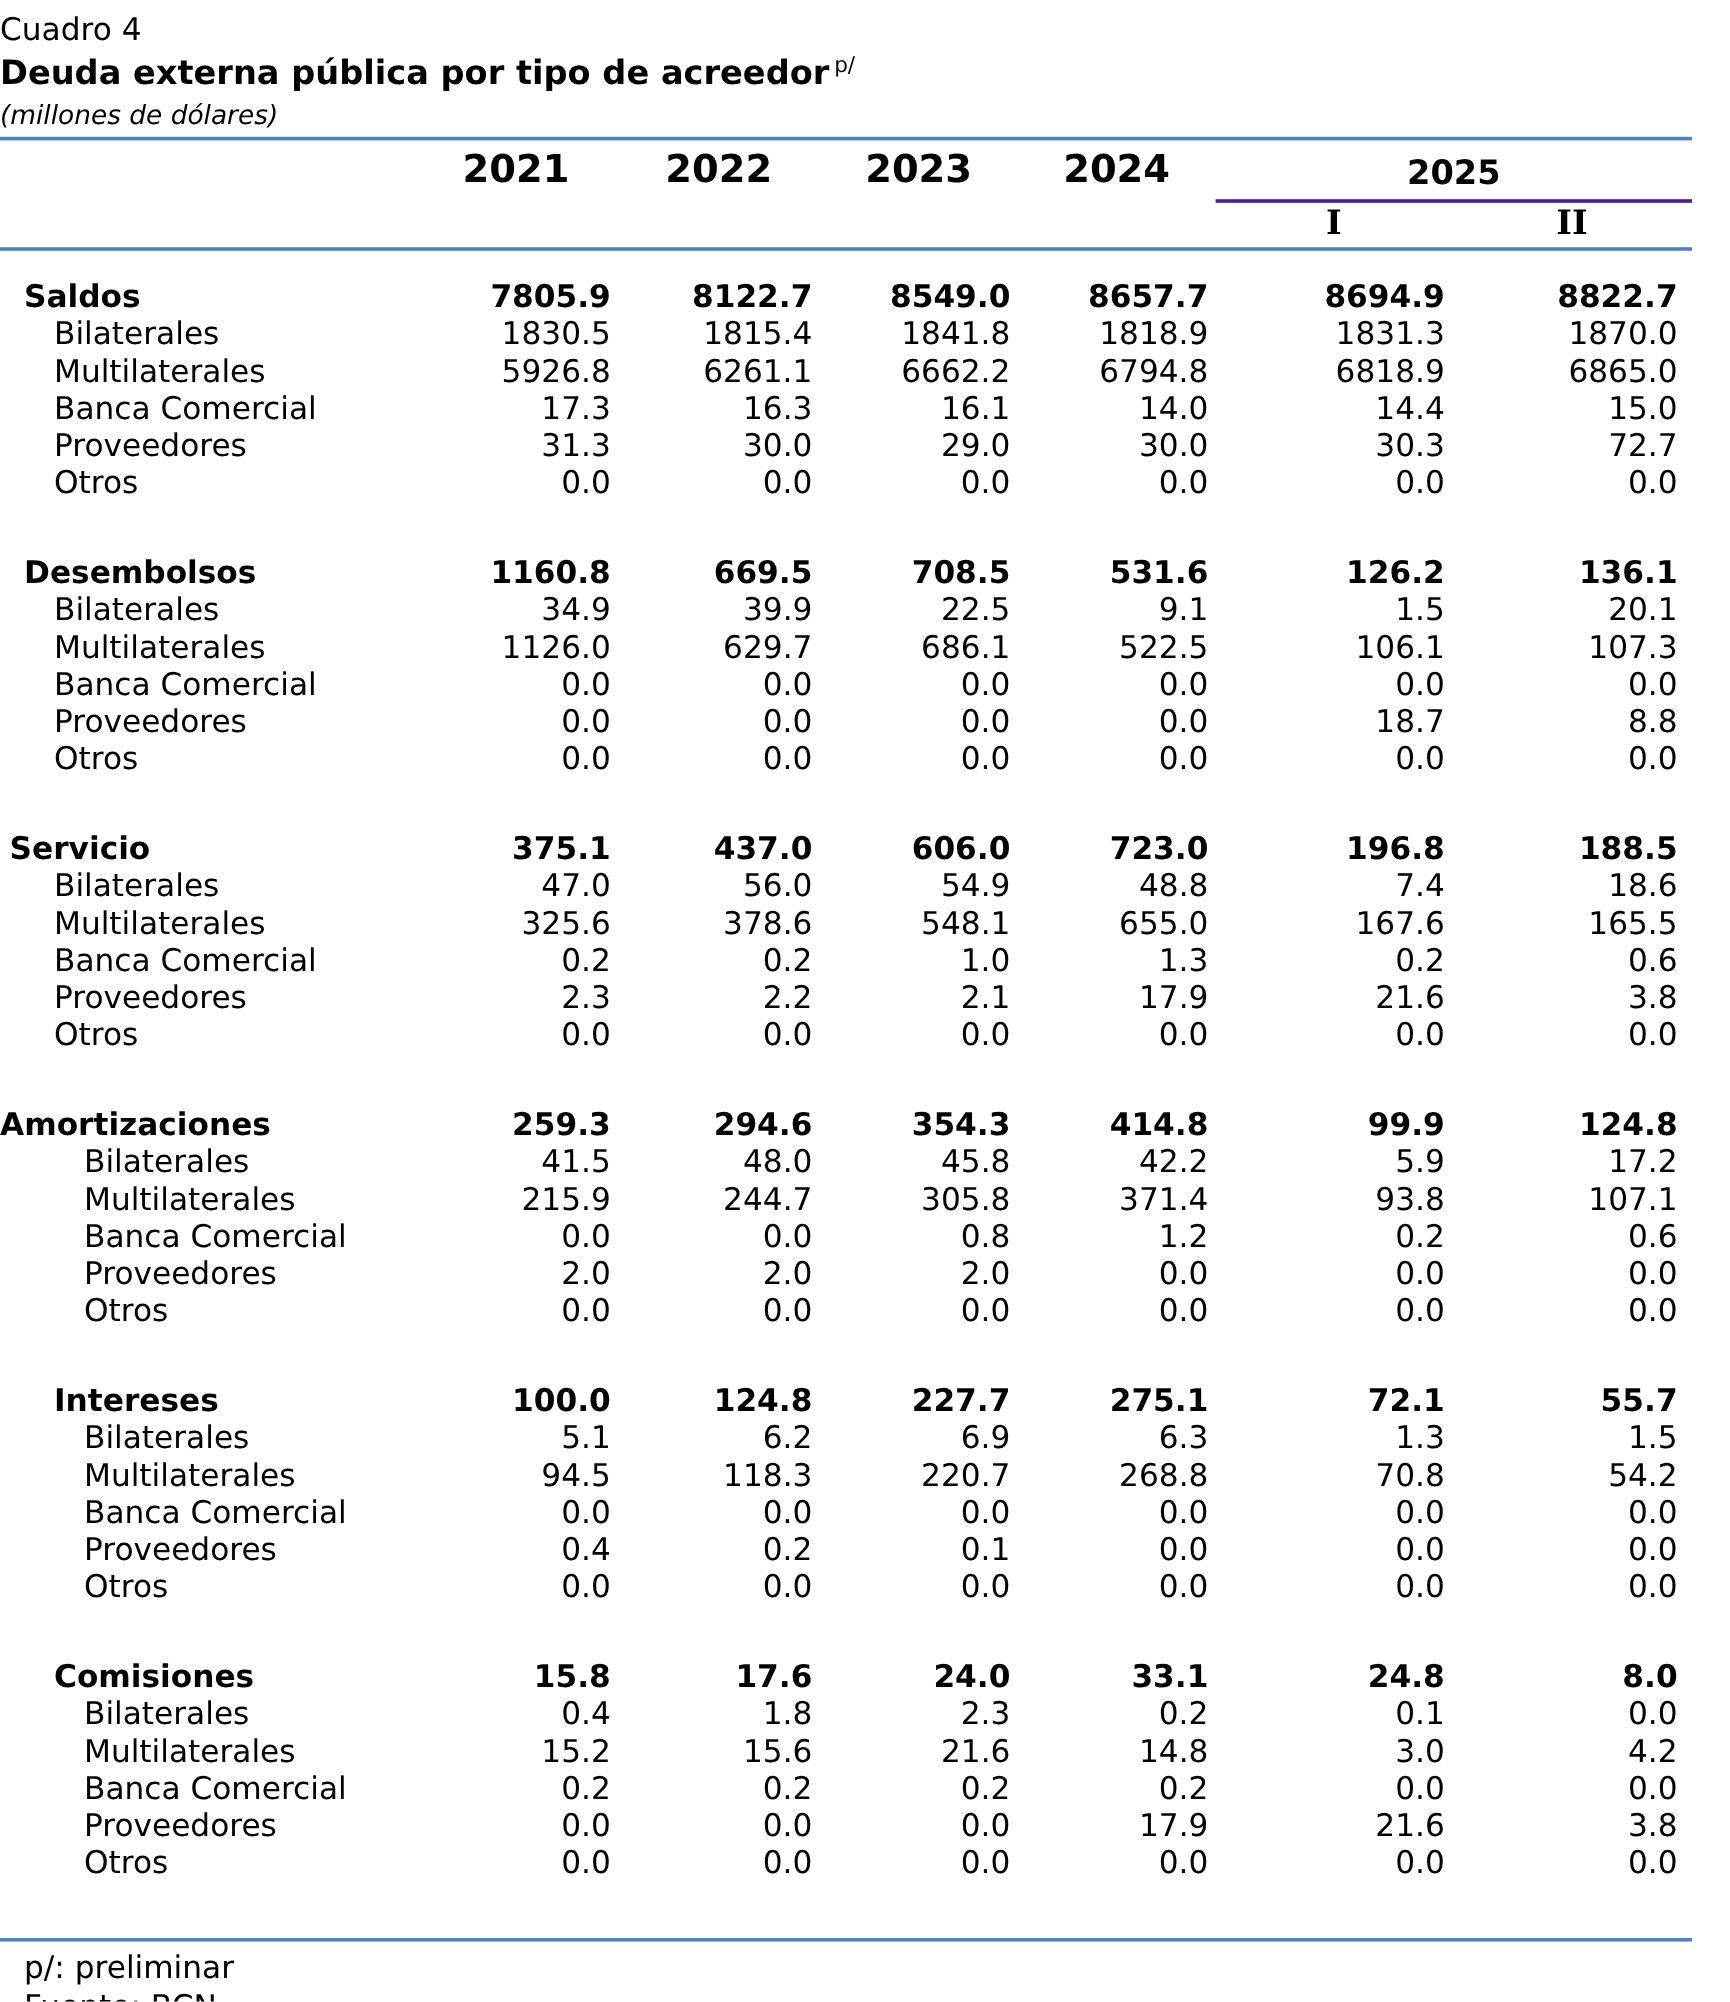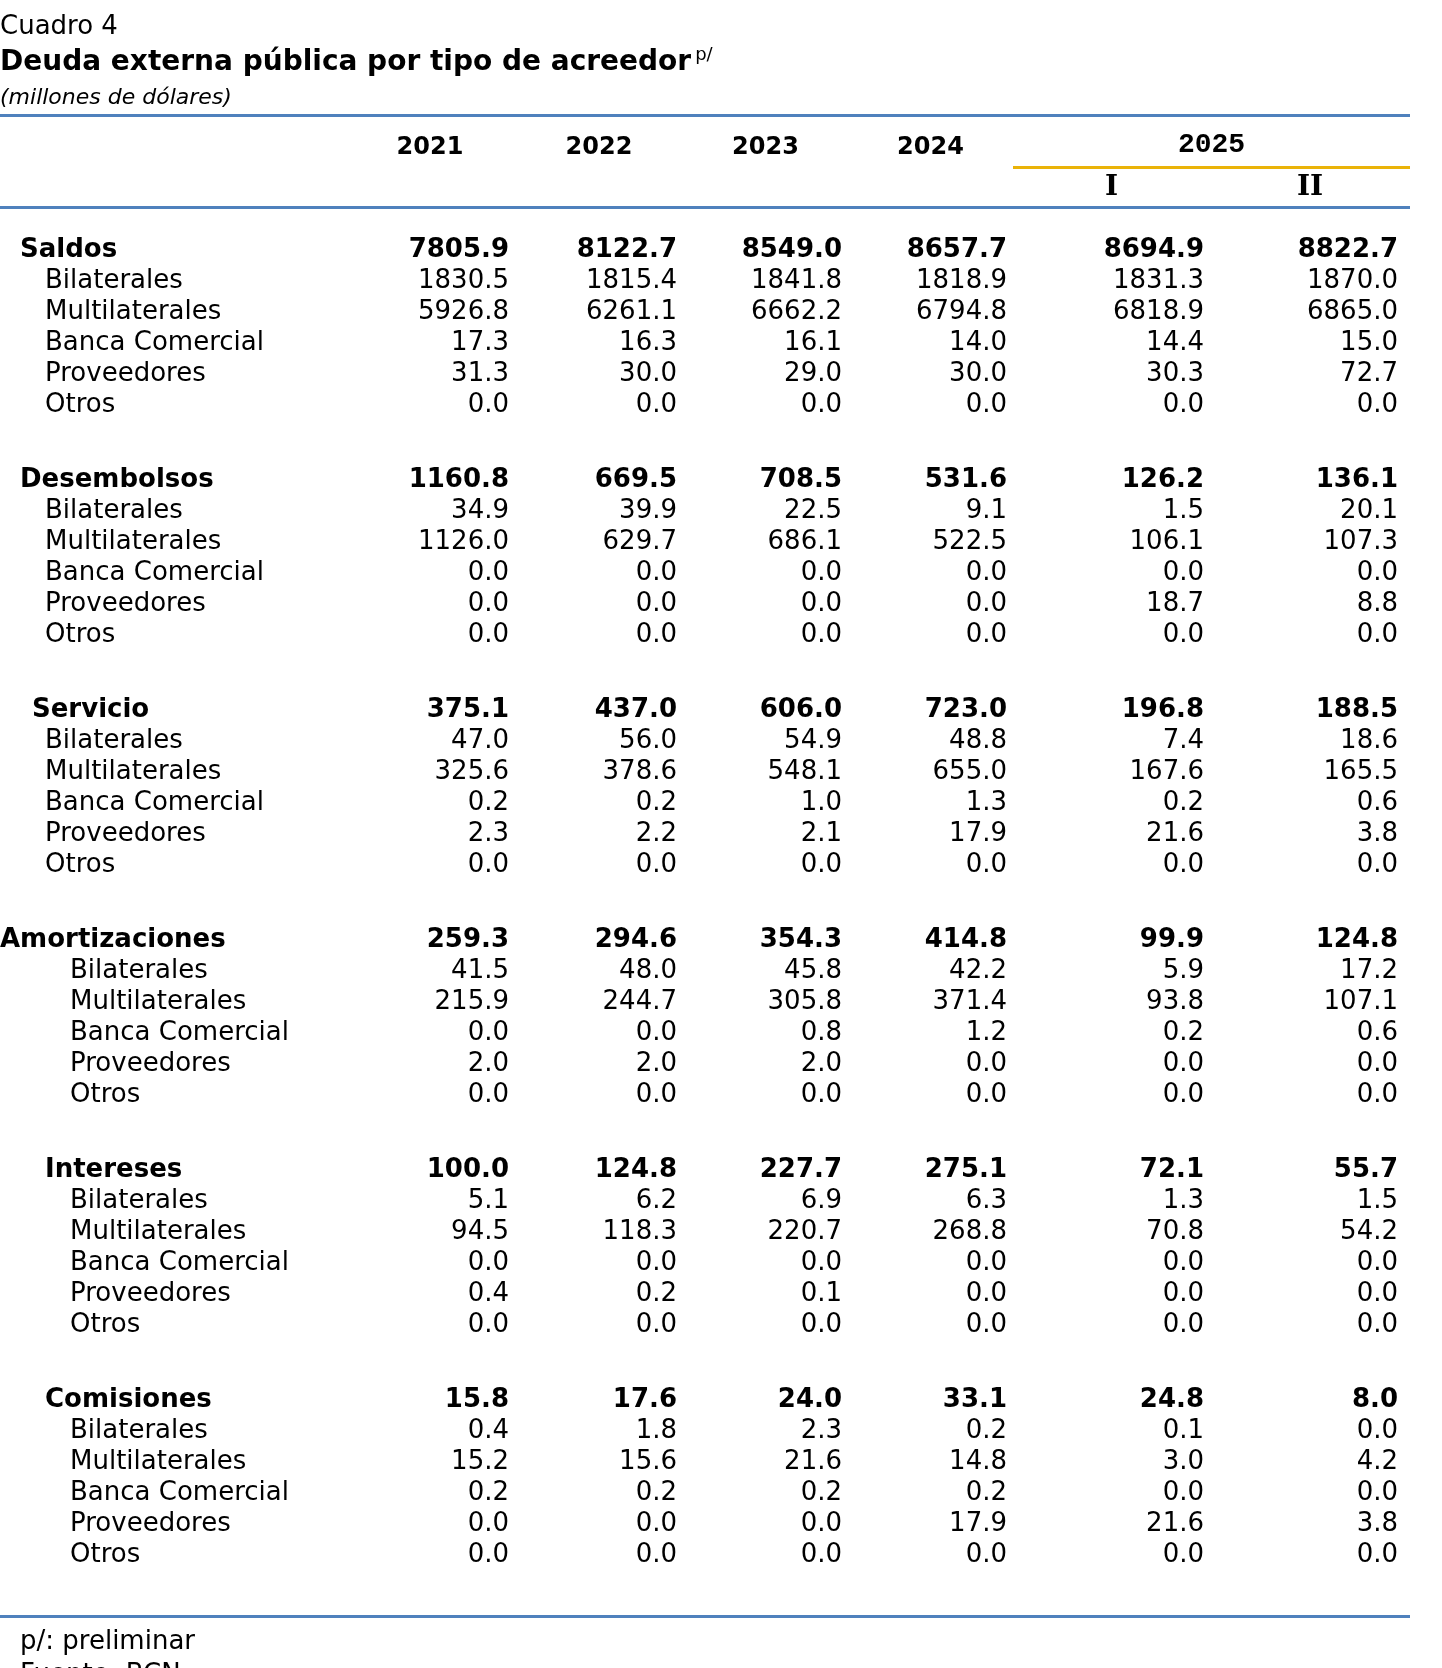--- a/index.html
+++ b/index.html
@@ -20,22 +20,22 @@
   .page-subtitle { font-size:22px; line-height:34px; font-style:italic; }
 
   .rule { width:1410px; height:3px; background:#4F81BD; }
 
   
   .grid { display:grid; grid-template-columns:345px 170px 168px 165px 165px 197px 200px; }
 
   
   .year-row { height:52px; }
   .year-row > div { display:flex; align-items:flex-end; justify-content:center; }
-  .year-cell span { font-weight:bold; font-size:24px; margin-bottom:9px; }
-  .group-cell { grid-column:6 / 8; border-bottom:3px solid #eab308;font-family:Liberation Mono, monospace; }
+  .year-cell span { font-weight:bold; font-size:32px; margin-bottom:9px; }
+  .group-cell { grid-column:6 / 8; border-bottom:3px solid #4c1d95; }
   .group-cell span { font-weight:bold; font-size:28px; margin-bottom:6px; }
   .subcol-row { height:37px; }
   .subcol-row > div { display:flex; align-items:flex-end; justify-content:center; }
   .subcol-cell span {
     font-family:"DejaVu Serif","Liberation Serif",serif;
     font-weight:bold; font-size:28px; margin-bottom:5px;
   }
 
   
   .tbody { padding-top:12px; }
@@ -205,21 +205,21 @@
             <div class="val">0.0</div>
             <div class="val">0.0</div>
             <div class="val">0.0</div>
             <div class="val">0.0</div>
             <div class="val">0.0</div>
             <div class="val">0.0</div>
           </div>
         </div>
         <div class="section">
           <div class="grid row head">
-            <div class="lab" style="padding-left: 32px;">Servicio</div>
+            <div class="lab" style="padding-left: 8px;">Servicio</div>
             <div class="val">375.1</div>
             <div class="val">437.0</div>
             <div class="val">606.0</div>
             <div class="val">723.0</div>
             <div class="val">196.8</div>
             <div class="val">188.5</div>
           </div>
           <div class="grid row">
             <div class="lab" style="padding-left: 45px;">Bilaterales</div>
             <div class="val">47.0</div>

